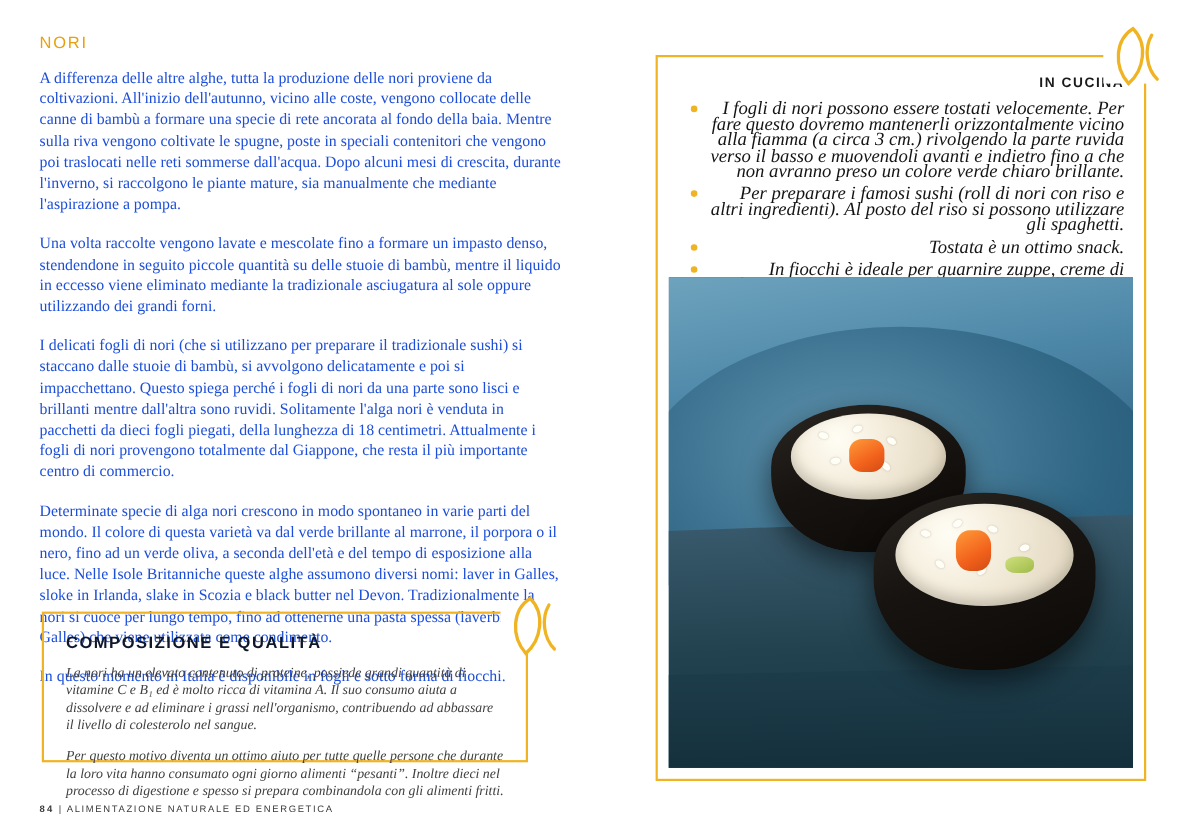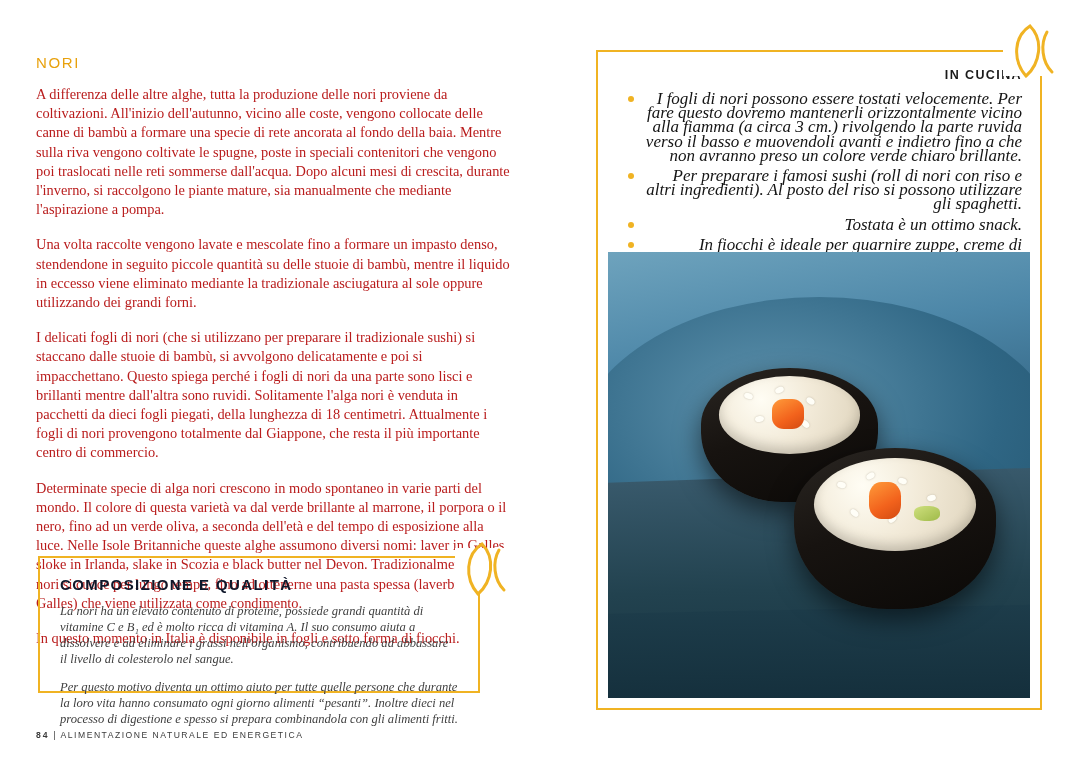--- a/index.html
+++ b/index.html
@@ -18,37 +18,37 @@
     position: relative;
     width: 1080px;
     height: 762px;
     box-sizing: border-box;
   }
 
   
   .left-col {
     position: absolute;
     left: 36px;
-    top: 54px;
+    top: 31px;
     width: 476px;
   }
   .section-title {
     font-family: "Liberation Sans", sans-serif;
     color: #e8a10d;
     font-size: 15px;
     letter-spacing: 1.6px;
     font-weight: 400;
     margin: 0 0 14px 0;
   }
   .body-par {
     font-size: 14.4px;
     line-height: 19.2px;
     margin: 0 0 16px 0;
     text-align: left;
-    color: #b91c1c;
+    color: #1d4ed8;
   }
   .body-par:last-child { margin-bottom: 12px; }
 
   
   .box {
     position: absolute;
     border: 2px solid #f0b323;
     box-sizing: border-box;
   }
   .box-composizione {

